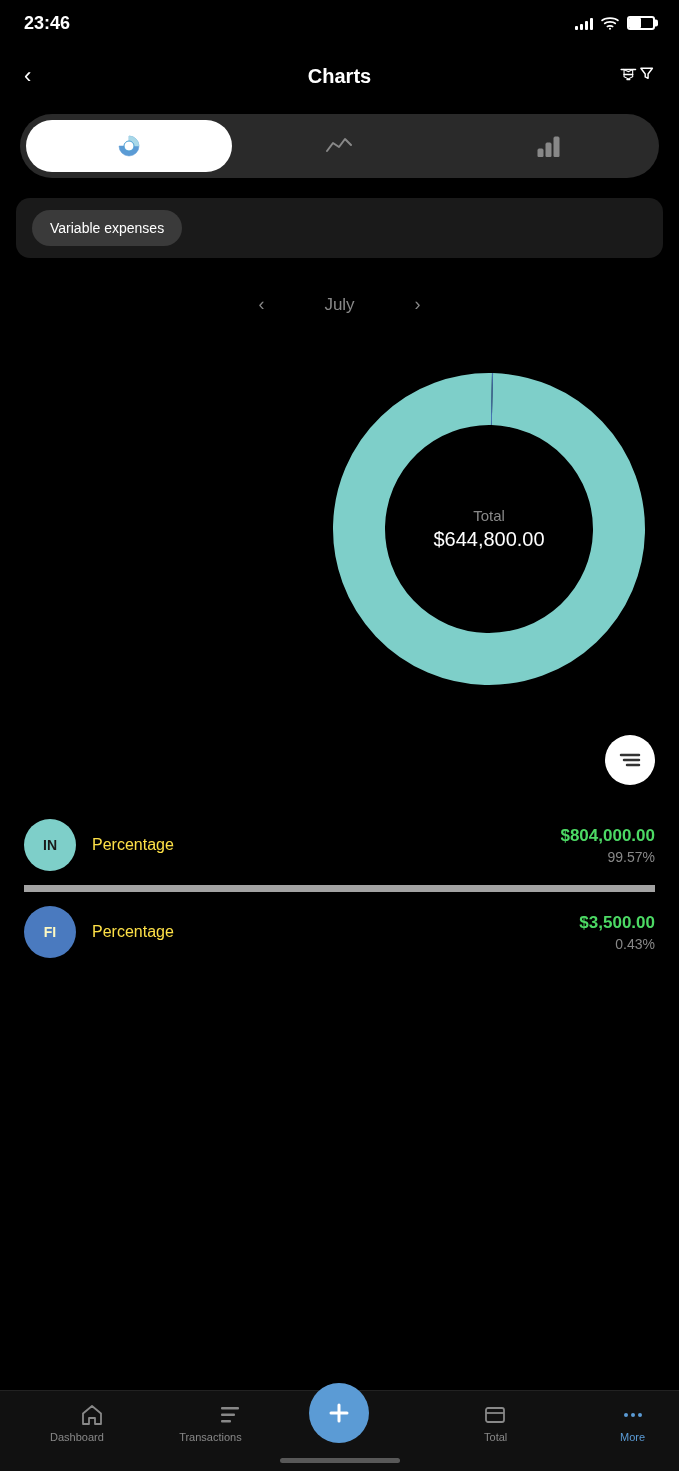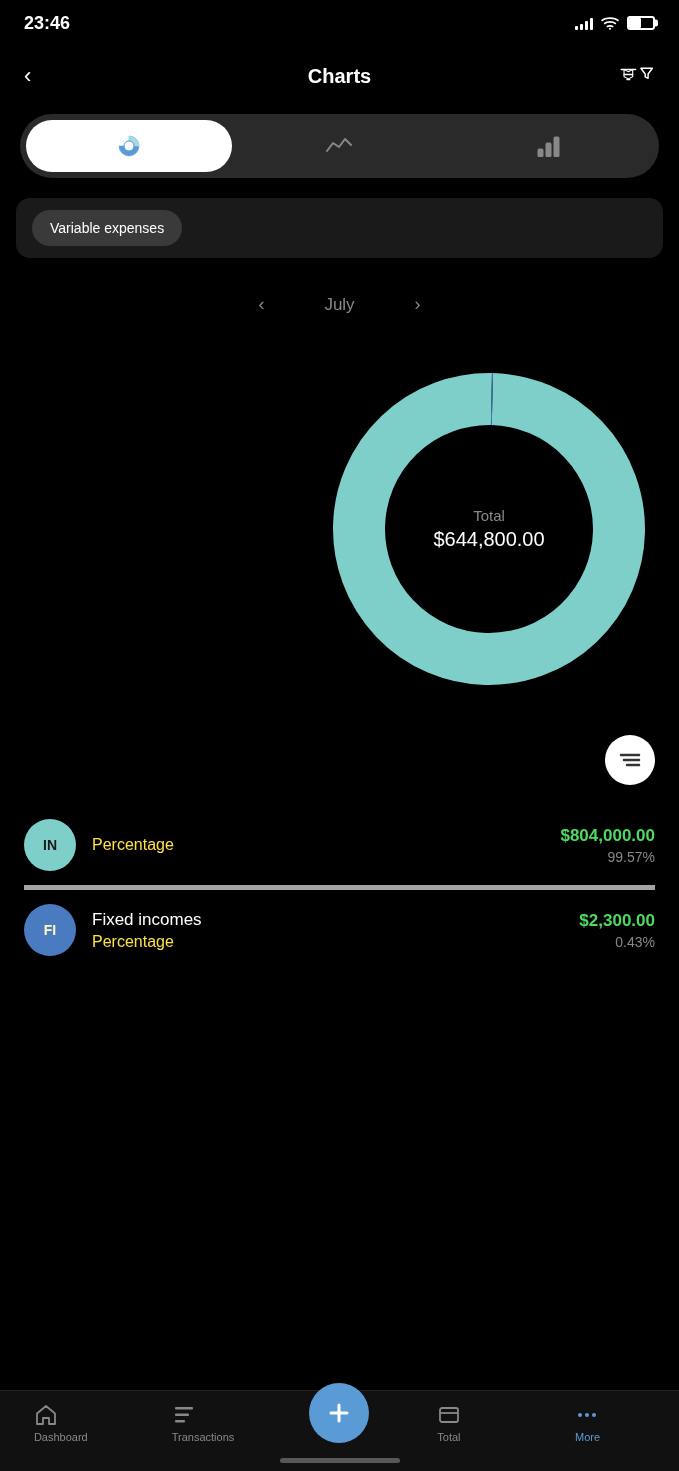--- a/index.html
+++ b/index.html
@@ -213,21 +213,21 @@
     }
 
     
     .legend-list {
       padding: 0 24px;
     }
     .legend-item {
       display: flex;
       align-items: center;
       padding: 14px 0;
-      border-bottom: 5px solid #a3a3a3;
+      border-bottom: 7px solid #a3a3a3;
     }
     .legend-item:last-child {
       border-bottom: none;
     }
     .legend-avatar {
       width: 52px;
       height: 52px;
       border-radius: 50%;
       display: flex;
       align-items: center;
@@ -274,21 +274,21 @@
       background: #111;
       display: flex;
       align-items: center;
       justify-content: space-around;
       padding: 12px 0 28px;
       border-top: 1px solid #222;
     }
     .nav-item {
       display: flex;
       flex-direction: column;
-      align-items: flex-start;
+      align-items: flex-end;
       gap: 4px;
       cursor: pointer;
       min-width: 70px;
     }
     .nav-label {
       font-size: 11px;
       color: #888;
     }
     .nav-label.active-nav {
       color: #5b9bd5;
@@ -431,25 +431,24 @@
       <div class="legend-amount">$804,000.00</div>
       <div class="legend-pct">99.57%</div>
     </div>
   </div>
 
   <div class="legend-item">
     <div class="legend-avatar" style="background: #4a7abf; color: #fef9c3;">
       <span>FI</span>
     </div>
     <div class="legend-text">
-      <div class="legend-name">Fixed incomes</div>
       <div class="legend-sub">Percentage</div>
     </div>
     <div class="legend-values">
-      <div class="legend-amount">$2,300.00</div>
+      <div class="legend-amount">$3,500.00</div>
       <div class="legend-pct">0.43%</div>
     </div>
   </div>
 </div>
 
 <div class="bottom-nav">
   <div class="nav-item">
     <svg width="24" height="24" viewBox="0 0 24 24" fill="none">
       <path d="M3 10.5L12 3l9 7.5V21H15v-6H9v6H3V10.5z" stroke="#888" stroke-width="1.8" fill="none" stroke-linejoin="round"></path>
     </svg>

